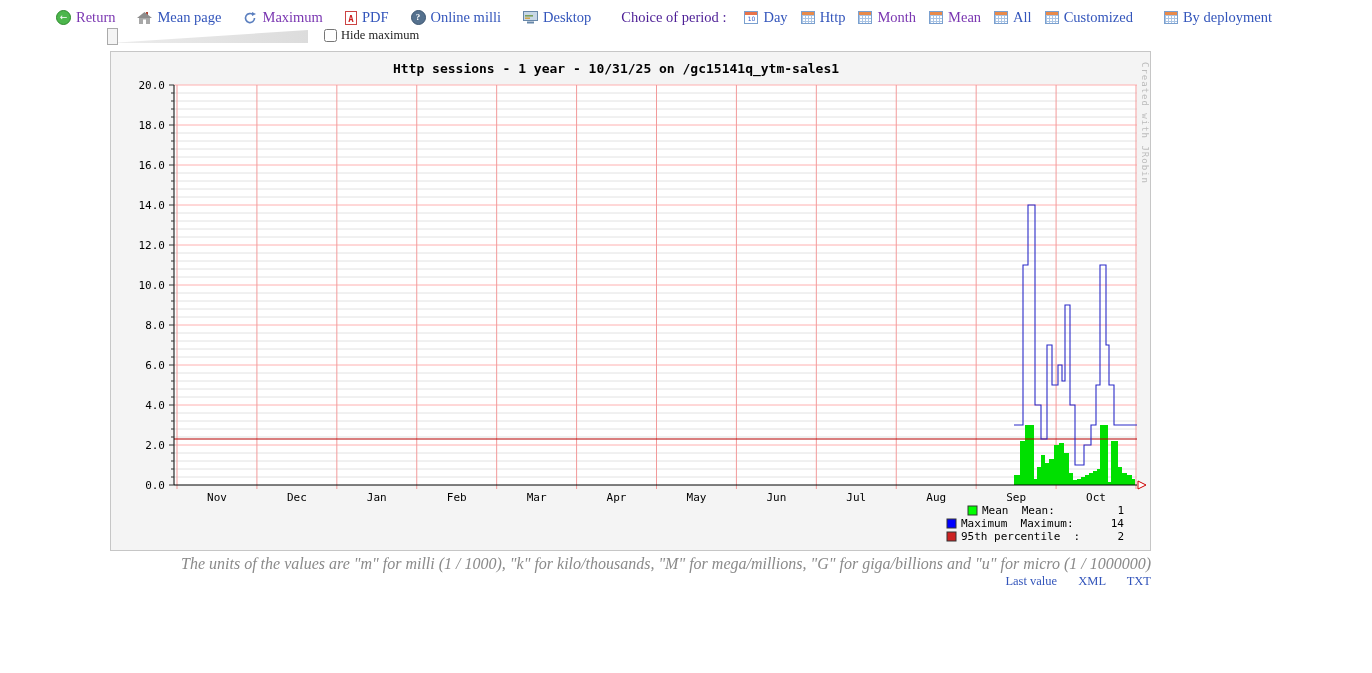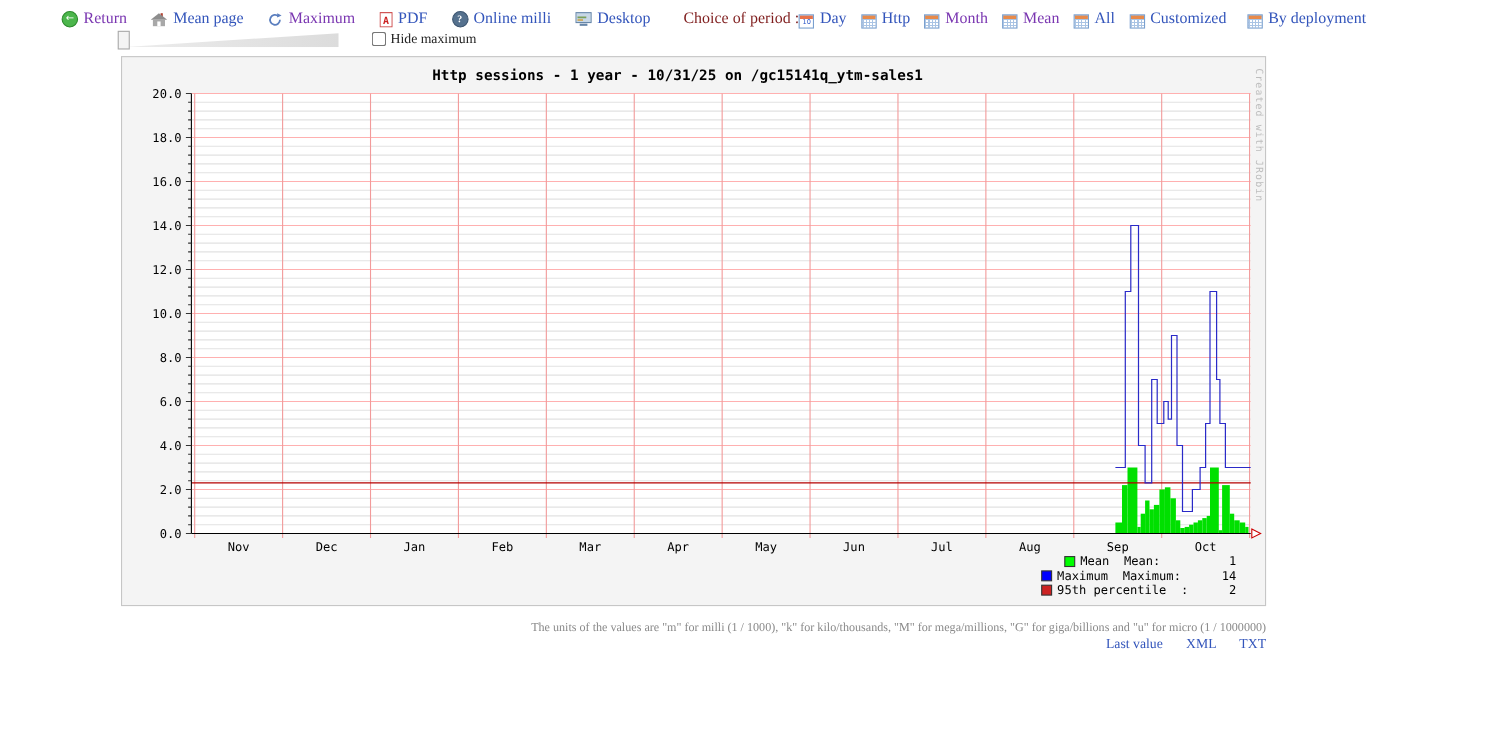--- a/index.html
+++ b/index.html
@@ -2,40 +2,40 @@
 <html><head>
 <meta charset="utf-8">
 <style>
   html,body{margin:0;padding:0;background:#fff;font-family:"Liberation Serif",serif;}
   .page{position:relative;width:1372px;height:673px;overflow:hidden;}
   
   .nav{display:flex;align-items:center;padding:9px 0 2px 56px;font-size:14.5px;white-space:nowrap;}
   .nav a{text-decoration:none;display:inline-flex;align-items:center;gap:5px;margin-right:22px;}
   .nav a.blue{color:#3355bb}
   .nav a.purple{color:#7a36b1}
-  .nav .choice{color:#7f1d1d;margin:0 0 0 8px;}
-  .nav a.period{margin-right:13px;align-items:flex-end;}
+  .nav .choice{color:#4c1d95;margin:0 18px 0 8px;}
+  .nav a.period{margin-right:13px;}
   
   .ic-return{width:13px;height:13px;border-radius:50%;background:#4cb64c;border:1px solid #2d8a2d;color:#fff;font-size:9px;line-height:12px;text-align:center;display:inline-block;font-family:"DejaVu Sans",sans-serif;}
   .ic-help{width:13px;height:13px;border-radius:50%;background:#55718e;border:1px solid #3c5570;color:#fff;font-size:9px;line-height:12px;text-align:center;display:inline-block;font-weight:bold;}
   .cal{display:inline-block;width:12px;height:11px;border:1px solid #7aa0cf;background-color:#fff;background-image:linear-gradient(#e88a4a 0 3px,rgba(0,0,0,0) 3px),repeating-linear-gradient(90deg,#aac4e4 0 1px,rgba(0,0,0,0) 1px 3px),repeating-linear-gradient(#aac4e4 0 1px,rgba(0,0,0,0) 1px 3px);position:relative;}
   .cal.day{background-image:linear-gradient(#e8734a 0 3px,rgba(0,0,0,0) 3px);}
   .cal.day::after{content:"10";position:absolute;left:0;right:0;top:3px;text-align:center;font-size:6px;line-height:7px;color:#2e58c8;font-family:"DejaVu Sans",sans-serif;}
   
   .row2{position:relative;height:20px;}
   .slider{position:absolute;left:107px;top:0;width:203px;height:16px;}
   .slider .handle{position:absolute;left:0;top:0;width:9px;height:15px;background:#f4f4f4;border:1px solid #aaa;}
   .slider .wedge{position:absolute;left:11px;top:1px;width:190px;height:14px;background:linear-gradient(90deg,#ececec,#dcdcdc);clip-path:polygon(0 96%,100% 8%,100% 100%,0 100%);}
-  .hidemax{position:absolute;left:338px;top:0;display:flex;align-items:center;gap:4px;font-size:12.5px;color:#222;}
+  .hidemax{position:absolute;left:324px;top:0;display:flex;align-items:center;gap:4px;font-size:12.5px;color:#222;}
   .hidemax input{width:13px;height:13px;margin:0;}
   
   .panel{position:relative;margin:3px 0 0 110px;width:1041px;height:500px;background:#f4f4f4;border:1px solid #c6c6c6;box-sizing:border-box;}
   
   .footer{width:1041px;margin-left:110px;text-align:right;}
-  .units{font-size:11px;color:#8a8a8a;margin-top:14px;}
+  .units{font-size:16px;color:#8a8a8a;margin-top:4px;font-style:italic;}
   .flinks{font-size:12.5px;margin-top:1px;}
   .flinks a{color:#3355bb;text-decoration:none;margin-left:18px;text-align:right;}
   svg text{font-family:"DejaVu Sans Mono","Liberation Mono",monospace;}
 </style>
 </head>
 <body>
 <div class="page">
 
   <div class="nav">
     <a href="#" class="purple">
@@ -96,21 +96,21 @@
         <span>Mean</span>
       </a>
     <a href="#" class="blue period">
         <span class="cal"></span>
         <span>All</span>
       </a>
     <a href="#" class="blue period">
         <span class="cal"></span>
         <span>Customized</span>
       </a>
-    <a href="#" class="blue period" style="margin-left:6px">
+    <a href="#" class="blue period" style="margin-left:18px">
         <span class="cal"></span>
         <span>By deployment</span>
       </a>
   </div>
 
   <div class="row2">
     <div class="slider">
       <div class="handle"></div>
       <div class="wedge"></div>
     </div>

